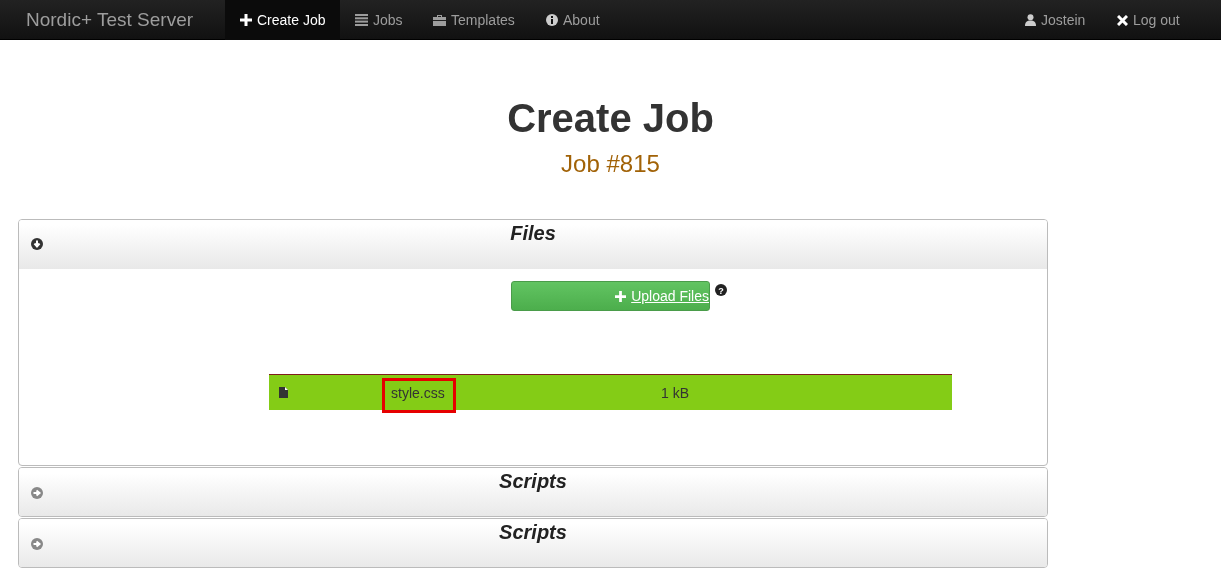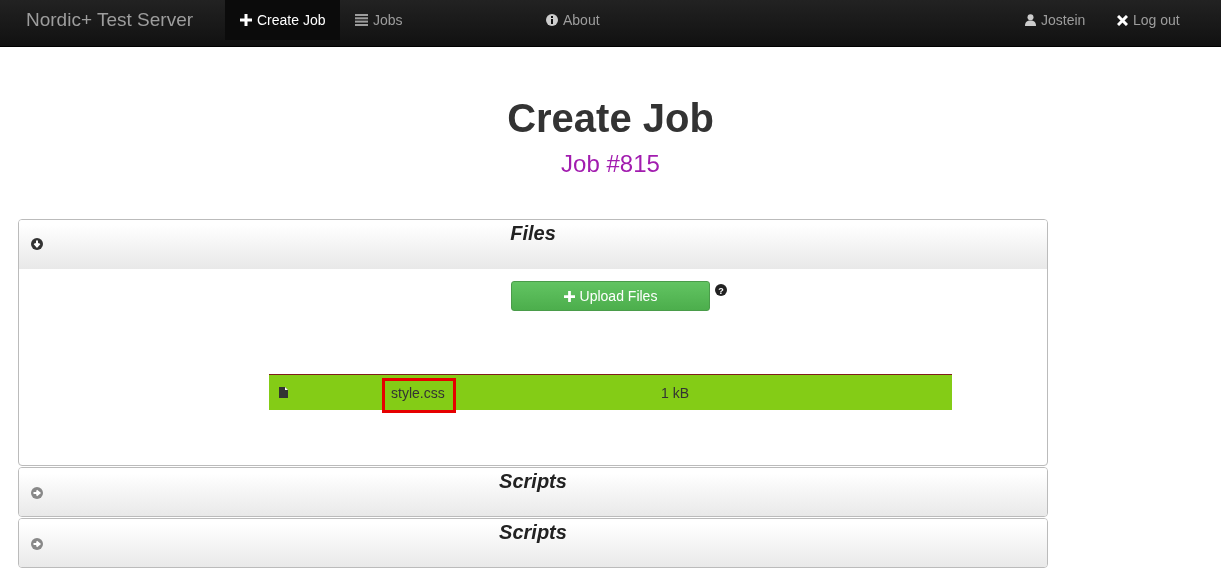--- a/index.html
+++ b/index.html
@@ -1,20 +1,20 @@
 <!DOCTYPE html>
 <html><head>
 <meta charset="utf-8">
 <style>
   * { box-sizing: border-box; margin: 0; padding: 0; }
   html, body { width: 1221px; height: 585px; overflow: hidden; background: #fff; }
   body { font-family: "Liberation Sans", sans-serif; color: #333; font-size: 14px; }
 
   .navbar {
-    position: absolute; left: 0; top: 0; width: 1221px; height: 47px;
+    position: absolute; left: 0; top: 0; width: 1221px; height: 40px;
     background: linear-gradient(#222, #111);
     border-bottom: 1px solid #000;
     text-align: center;
   }
   .brand {
     position: absolute; left: 26px; top: 0; height: 40px; line-height: 40px;
     font-size: 19px; color: #9d9d9d; text-decoration: none;
   }
   .nav-item {
     position: absolute; top: 0; height: 40px; line-height: 40px;
@@ -23,43 +23,44 @@
   }
   .nav-item.active { background: #0b0b0b; color: #fff; }
   .nav-item svg { display: block; }
 
   .page-title {
     position: absolute; left: 0; top: 96px; width: 1221px; text-align: center;
     font-size: 40px; font-weight: bold; color: #333;
   }
   .page-subtitle {
     position: absolute; left: 0; top: 150px; width: 1221px; text-align: center;
-    font-size: 24px; color: #a21caf;
+    font-size: 24px; color: #a16207;
   }
 
   .panel {
     position: absolute; left: 18px; width: 1030px;
     border: 1px solid #bbb; border-radius: 4px; background: #fff; overflow: hidden; font-style: italic;
   }
   .panel-heading {
     position: relative; width: 100%;
     background: linear-gradient(#fff 10%, #e8e8e8);
     text-align: center;
   }
   .panel-heading .toggle-icon { position: absolute; left: 12px; }
   .panel-title { font-size: 20px; font-weight: bold; color: #222; }
   .panel-sub { font-size: 15px; color: #999; }
 
   .upload-btn {
     position: absolute; left: 511px; top: 281px; width: 199px; height: 30px;
     background: linear-gradient(#62c462, #4cae4c);
     border: 1px solid #4a9c4a; border-radius: 3px;
     color: #fff; font-size: 14px;
-    display: flex; align-items: center; justify-content: center; gap: 5px;
+    display: flex; align-items: center; justify-content: flex-end; gap: 5px;
     cursor: pointer;
+    text-decoration: underline;
   }
   .help-icon { position: absolute; left: 715px; top: 284px; }
 
   .file-row {
     position: absolute; left: 269px; top: 374px; width: 683px; height: 36px;
     background: #84cc16; border-top: 1px solid #7f1d1d;
   }
   .file-icon { position: absolute; left: 10px; top: 12px; }
   .file-name-box {
     position: absolute; left: 113px; top: 3px; width: 74px; height: 35px;
@@ -81,20 +82,27 @@
     <span>Create Job</span>
   </div>
   <div class="nav-item" style="left:340px;">
     <svg width="13" height="12" viewBox="0 0 13 12">
         <rect x="0" y="0" width="13" height="2" fill="#9d9d9d"></rect>
         <rect x="0" y="3.3" width="13" height="2" fill="#9d9d9d"></rect>
         <rect x="0" y="6.6" width="13" height="2" fill="#9d9d9d"></rect>
         <rect x="0" y="10" width="13" height="2" fill="#9d9d9d"></rect>
       </svg>
     <span>Jobs</span>
+  </div>
+  <div class="nav-item" style="left:418px;">
+    <svg width="13" height="12" viewBox="0 0 13 12">
+        <path d="M4 1h5v2h4v9H0V3h4zM5 2v1h3V2z" fill="#9d9d9d"></path>
+        <rect x="0" y="6" width="13" height="1" fill="#222"></rect>
+      </svg>
+    <span>Templates</span>
   </div>
   <div class="nav-item" style="left:1010px;">
     <svg width="11" height="12" viewBox="0 0 11 12">
         <circle cx="5.5" cy="3.2" r="3" fill="#ccc"></circle>
         <path d="M0 12c0-4 2-5.5 5.5-5.5S11 8 11 12z" fill="#ccc"></path>
       </svg>
     <span>Jostein</span>
   </div>
 
   <div class="nav-item" style="left:531px;">

